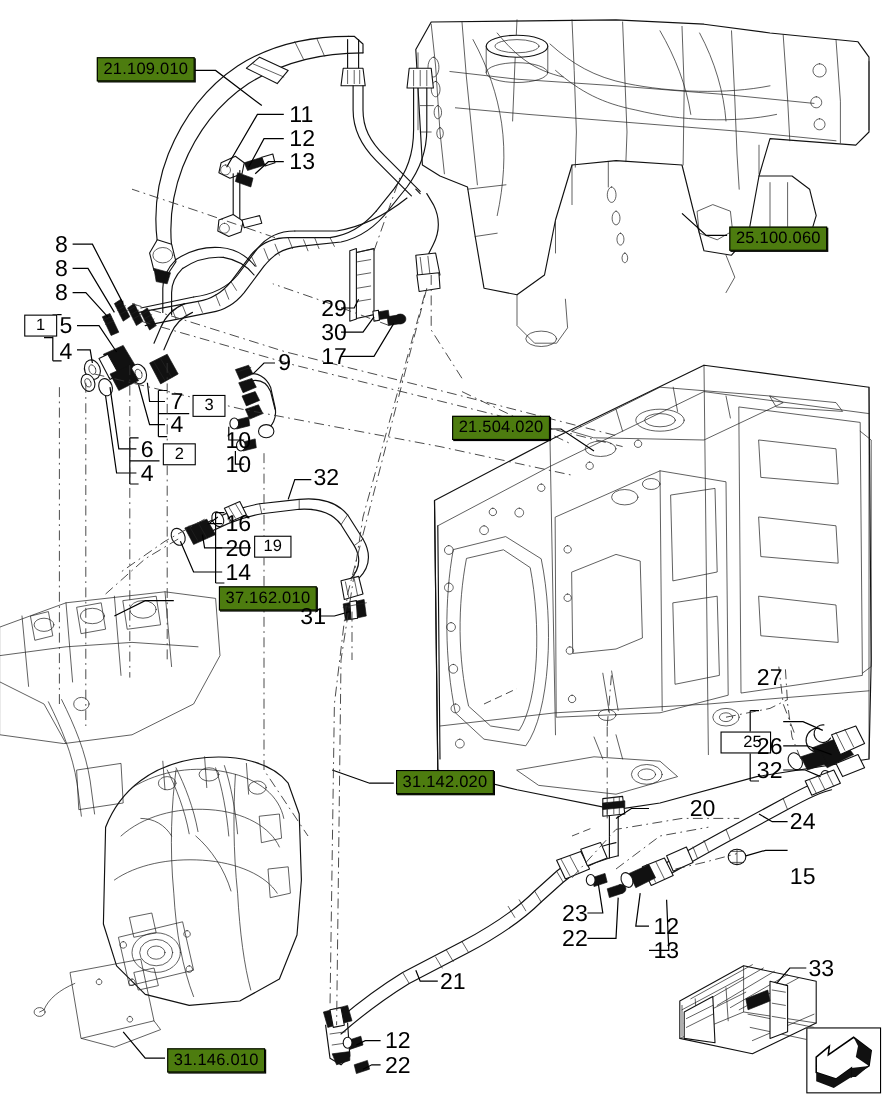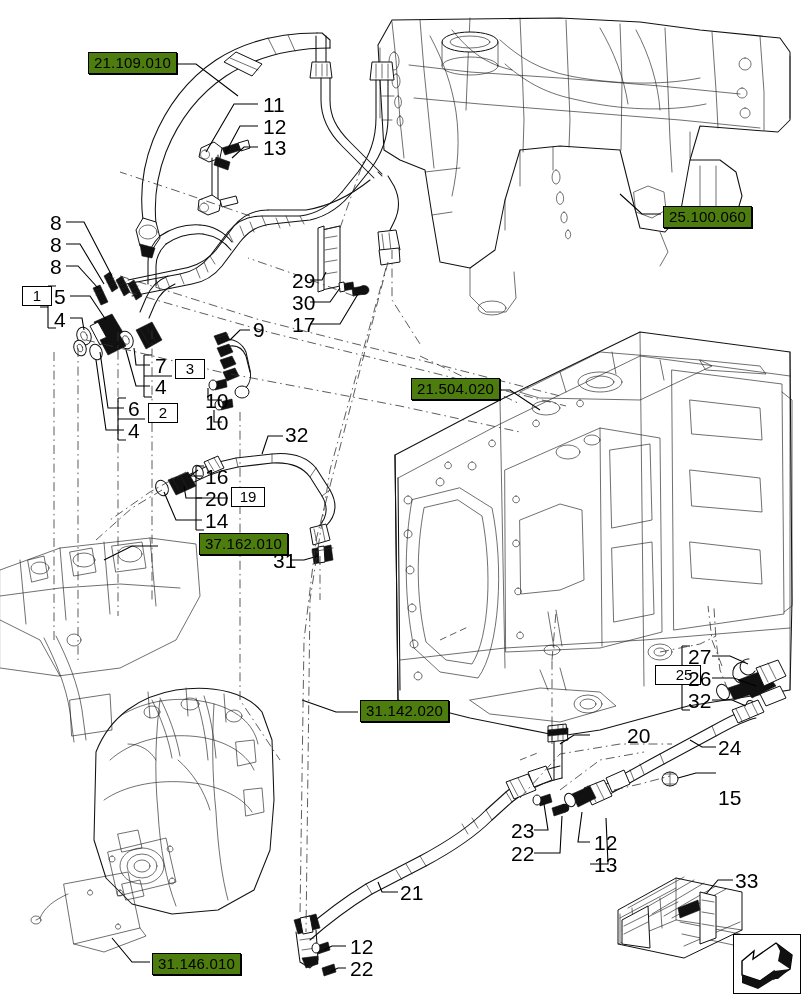--- a/index.html
+++ b/index.html
@@ -595,21 +595,21 @@
   <div class="num" style="left:205px; top:392px;">10</div>
   <div class="num" style="left:205px; top:414px;">10</div>
   <div class="num" style="left:292px; top:272px;">29</div>
   <div class="num" style="left:292px; top:294px;">30</div>
   <div class="num" style="left:292px; top:316px;">17</div>
   <div class="num" style="left:285px; top:426px;">32</div>
   <div class="num" style="left:205px; top:468px;">16</div>
   <div class="num" style="left:205px; top:490px;">20</div>
   <div class="num" style="left:205px; top:512px;">14</div>
   <div class="num" style="left:273px; top:552px;">31</div>
-  <div class="num" style="left:688px; top:648px;">27</div>
+  <div class="num" style="left:688px; top:608px;">27</div>
   <div class="num" style="left:688px; top:670px;">26</div>
   <div class="num" style="left:688px; top:692px;">32</div>
   <div class="num" style="left:627px; top:727px;">20</div>
   <div class="num" style="left:718px; top:739px;">24</div>
   <div class="num" style="left:718px; top:765px;margin-top:24px;">15</div>
   <div class="num" style="left:511px; top:822px;">23</div>
   <div class="num" style="left:511px; top:845px;">22</div>
   <div class="num" style="left:594px; top:834px;">12</div>
   <div class="num" style="left:594px; top:856px;">13</div>
   <div class="num" style="left:400px; top:884px;text-align:center;">21</div>

